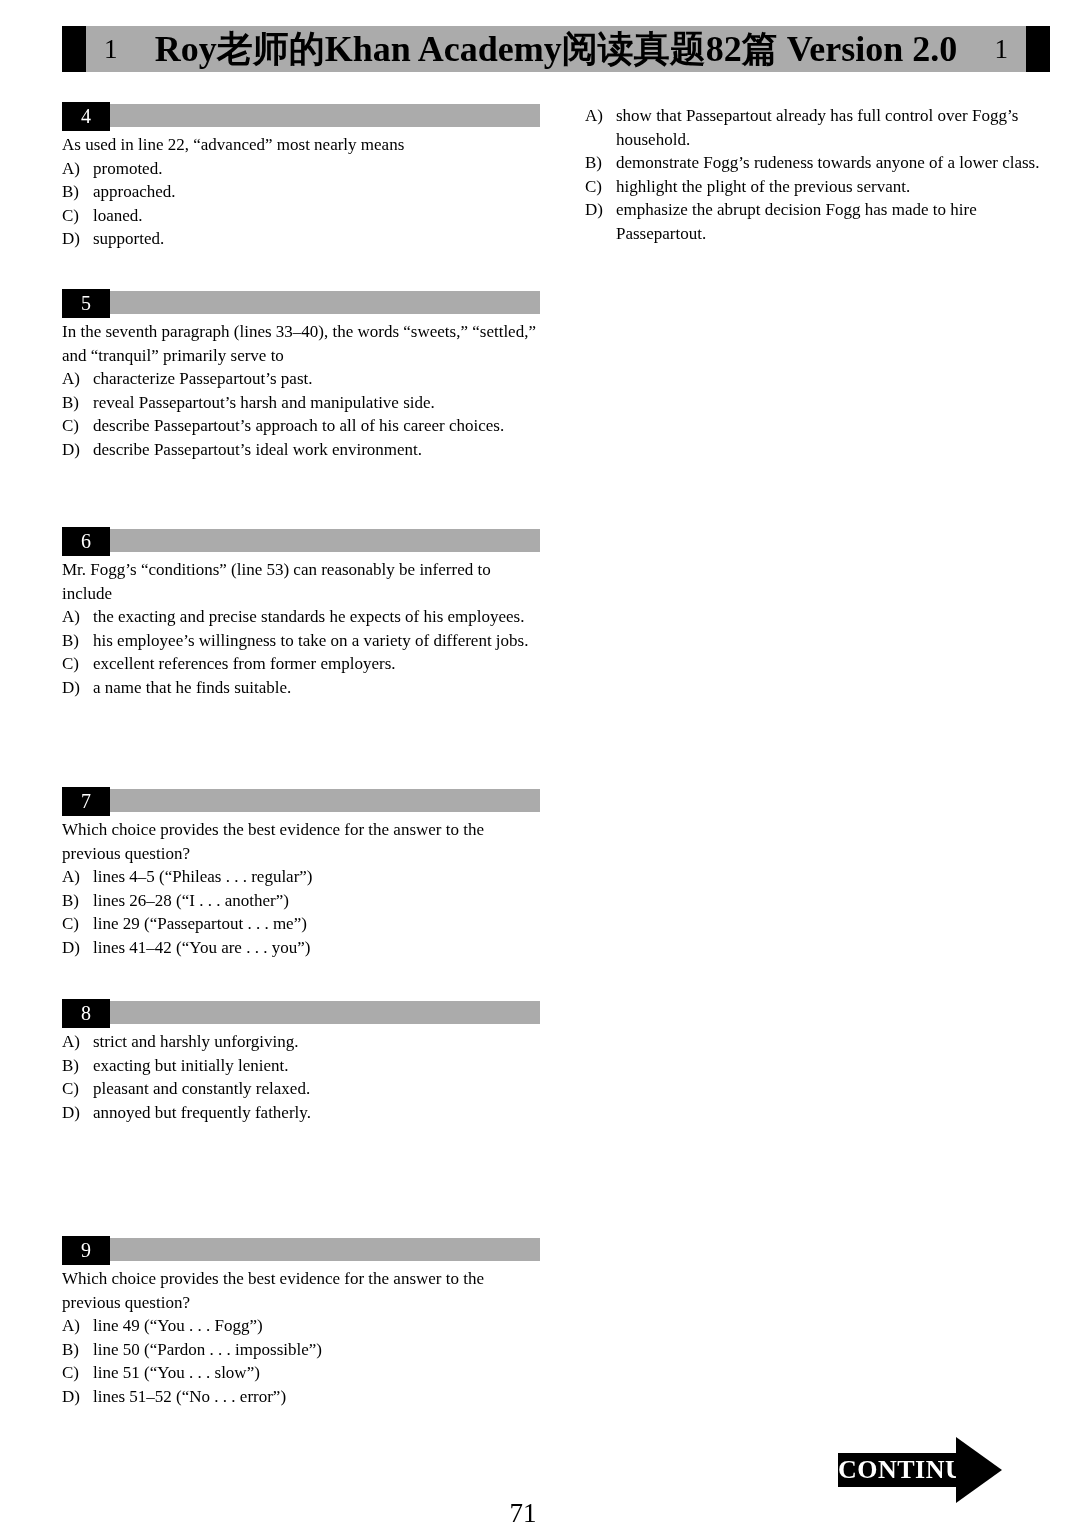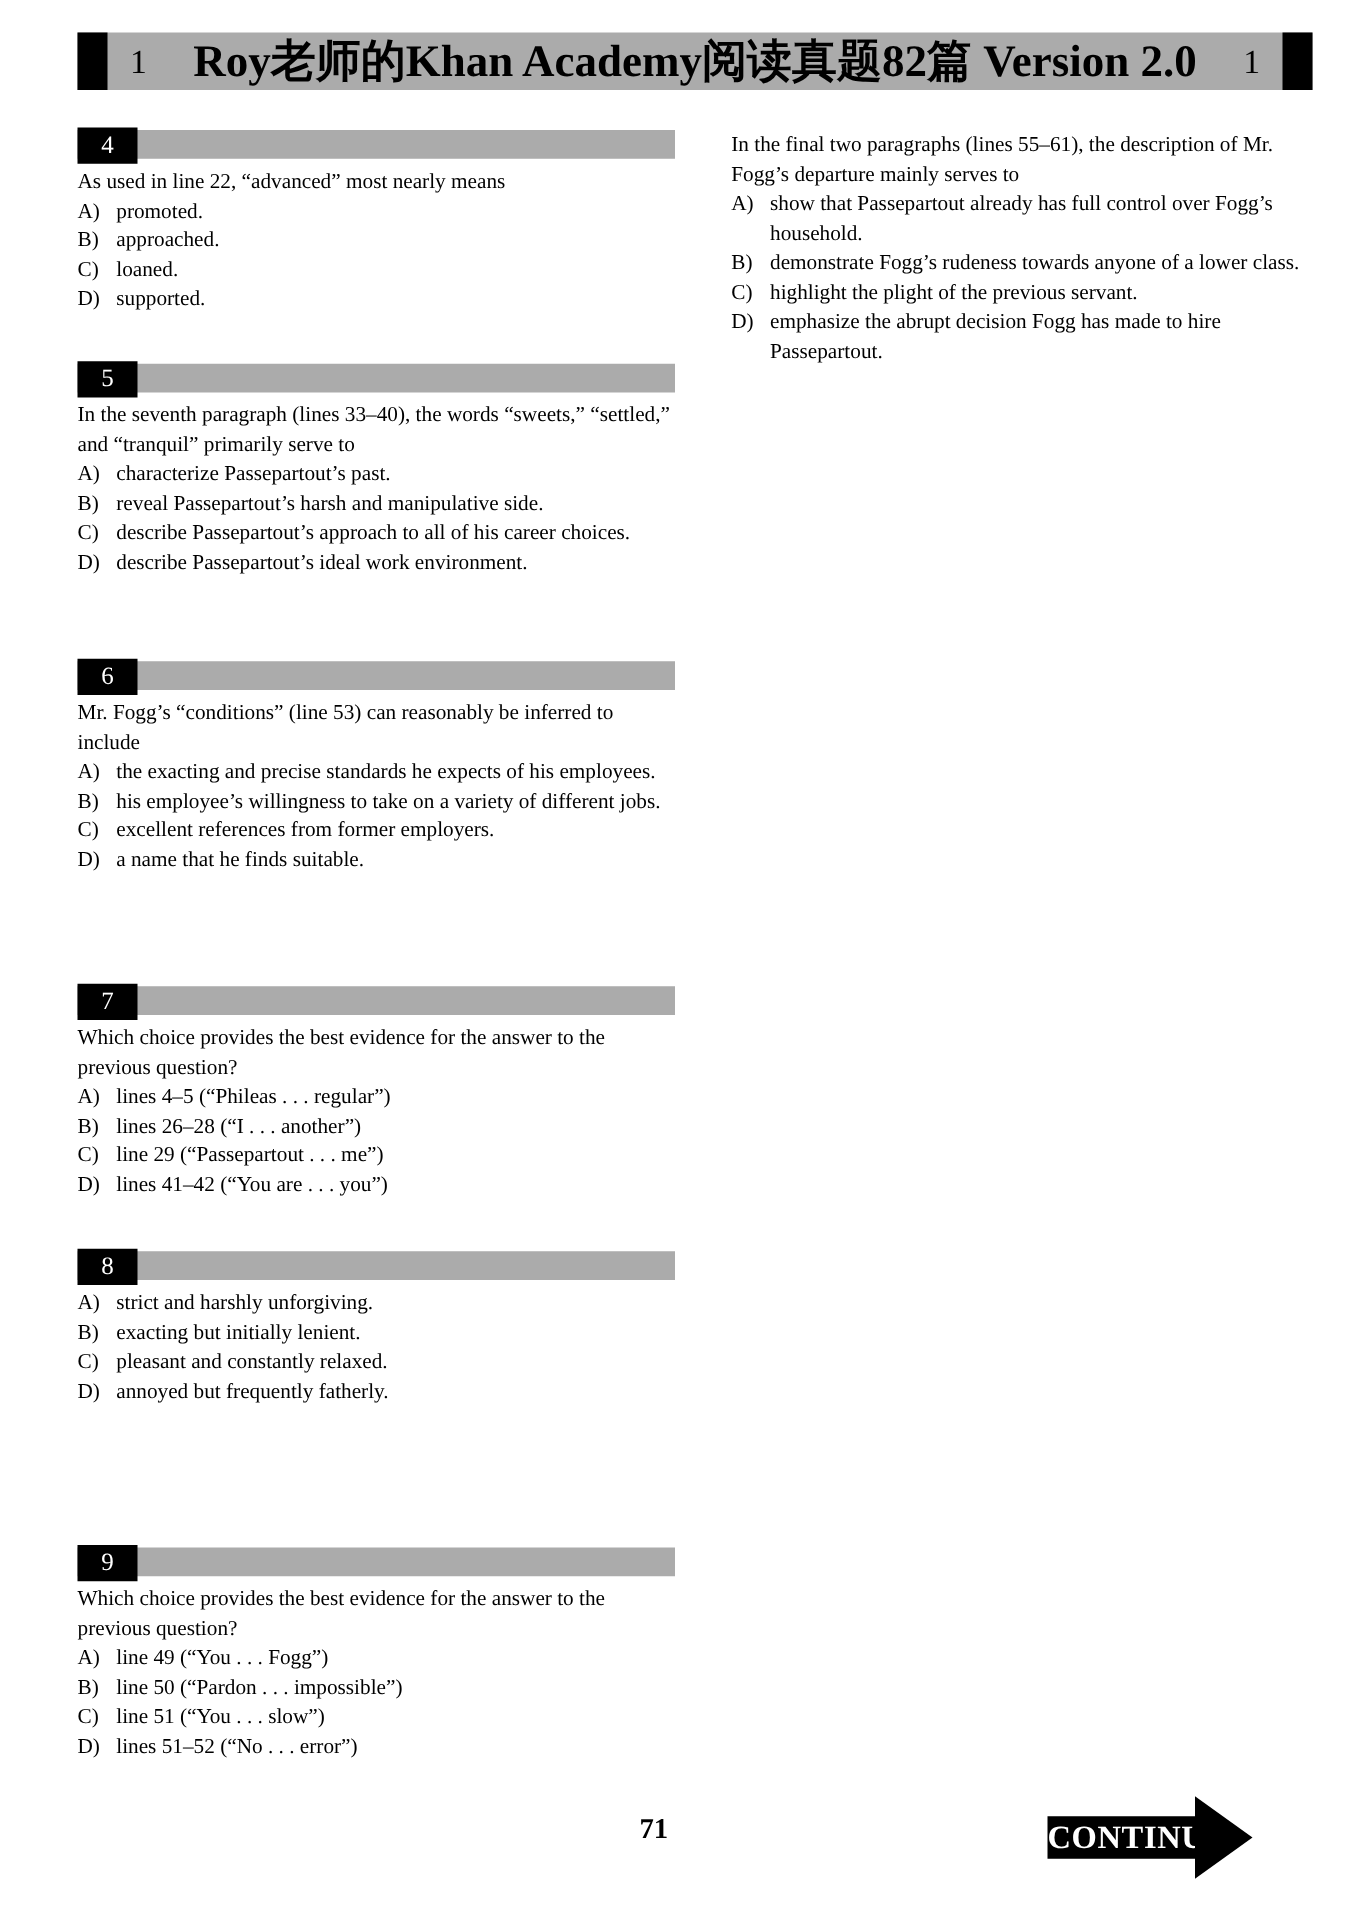--- a/index.html
+++ b/index.html
@@ -78,25 +78,25 @@
     line-height:29px;
   }
   .stem{margin:0;}
   .option{display:flex;}
   .option .letter{flex:0 0 31px;}
   .option .text{flex:1;}
 
   
   .page-number{
     position:absolute;
-    left:483px; top:1450px;
+    left:483px; top:1498px;
     width:80px;
     text-align:center;
-    font-size:23px;
-    font-weight:bold;
+    font-size:27px;
+    font-weight:normal;
   }
   .continue{
     position:absolute;
     left:838px; top:1437px;
     width:163px; height:66px;
   }
   .continue .body{
     position:absolute;
     left:0; top:16px;
     width:124px; height:34px;
@@ -292,21 +292,20 @@
   </div>
 
   <div class="option">
     <span class="letter">D)</span>
     <span class="text">lines 51–52 (“No . . . error”)</span>
   </div>
 </div>
   </div>
 
   <div class="question q10">
-    <div class="stem">In the final two paragraphs (lines 55–61), the description of Mr. Fogg’s departure mainly serves to</div>
     <div class="options">
   <div class="option">
     <span class="letter">A)</span>
     <span class="text">show that Passepartout already has full control over Fogg’s household.</span>
   </div>
 
   <div class="option">
     <span class="letter">B)</span>
     <span class="text">demonstrate Fogg’s rudeness towards anyone of a lower class.</span>
   </div>

